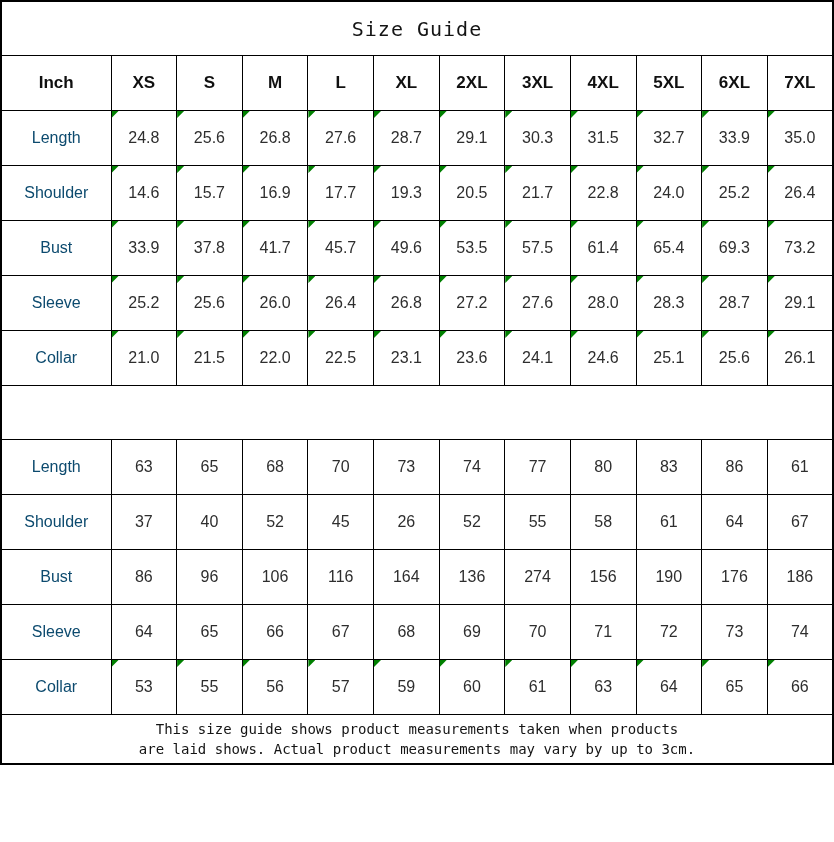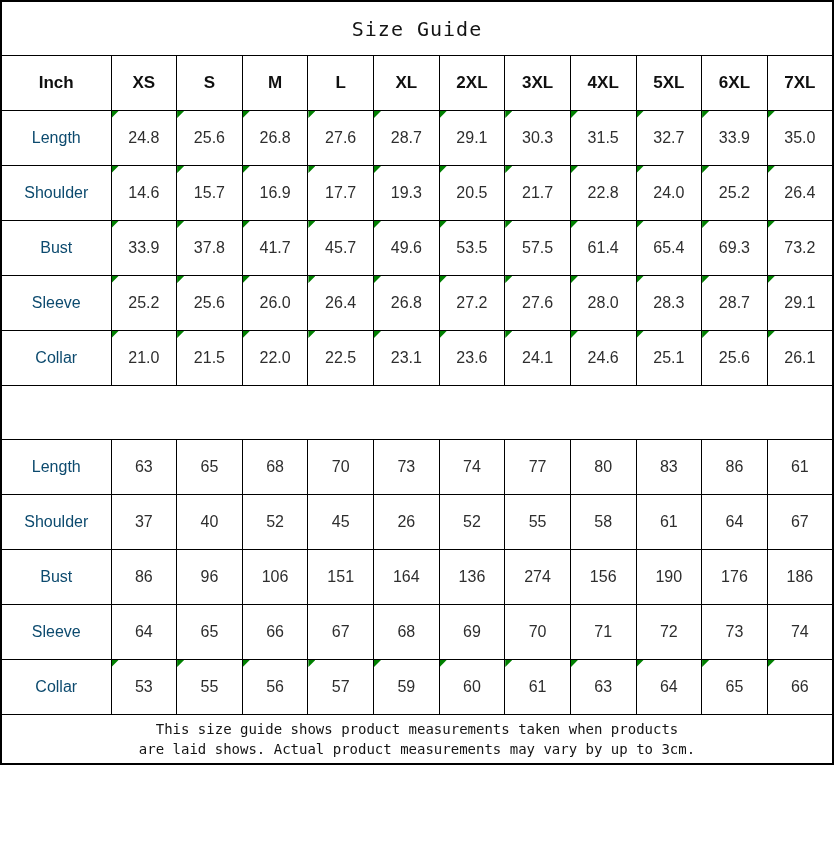--- a/index.html
+++ b/index.html
@@ -213,21 +213,21 @@
         <td class="value-cell">58</td>
         <td class="value-cell">61</td>
         <td class="value-cell">64</td>
         <td class="value-cell">67</td>
       </tr>
       <tr>
         <th class="label-cell">Bust</th>
         <td class="value-cell">86</td>
         <td class="value-cell">96</td>
         <td class="value-cell">106</td>
-        <td class="value-cell">151</td>
+        <td class="value-cell">116</td>
         <td class="value-cell">164</td>
         <td class="value-cell">136</td>
         <td class="value-cell">274</td>
         <td class="value-cell">156</td>
         <td class="value-cell">190</td>
         <td class="value-cell">176</td>
         <td class="value-cell">186</td>
       </tr>
       <tr>
         <th class="label-cell">Sleeve</th>

